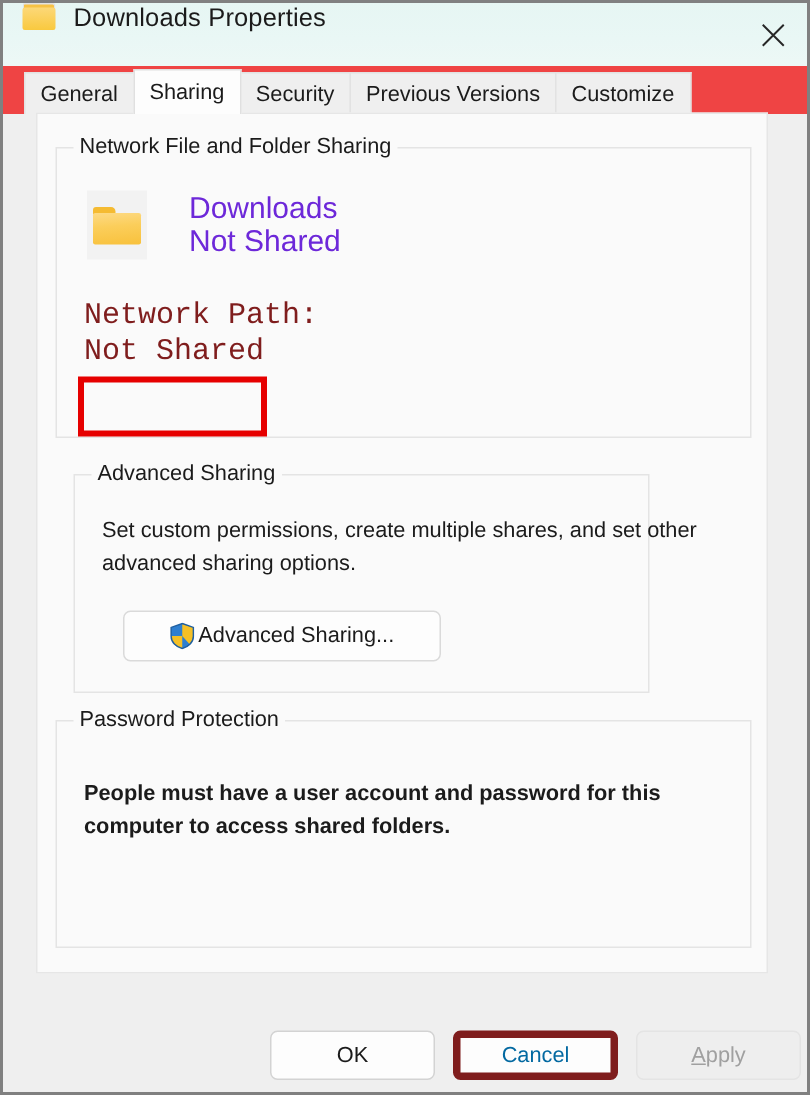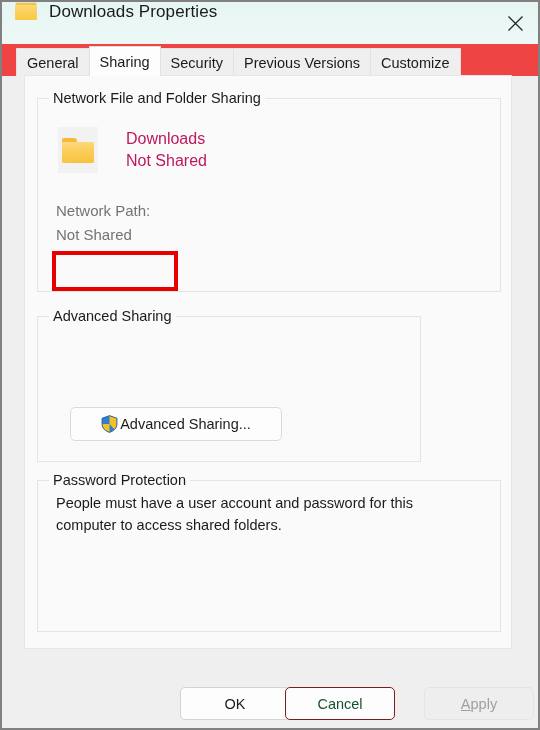--- a/index.html
+++ b/index.html
@@ -133,21 +133,21 @@
     top: -9px;
     left: 11px;
     background: #fafafa;
     padding: 0 4px;
     font-size: 14.5px;
     color: #1b1b1b;
     white-space: nowrap;
   }
 
   #group-network { left: 12px; top: 22px; width: 464px; height: 194px; padding-left: 24px; }
-  #group-advanced { left: 12px; top: 240px; width: 384px; height: 146px; padding-left: 28px; }
+  #group-advanced { left: 24px; top: 240px; width: 384px; height: 146px; padding-left: 28px; }
   #group-password { left: 12px; top: 404px; width: 464px; height: 152px; }
 
   
   .folder-row {
     position: absolute;
     left: 20px;
     top: 28px;
     display: flex;
     align-items: flex-start;
   }
@@ -170,36 +170,37 @@
     left: 4px; top: 15px;
     width: 32px; height: 21px;
     background: linear-gradient(175deg, #fdda85 0%, #fbce5b 42%, #f8c13c 100%);
     border-radius: 1.5px;
   }
   .folder-labels {
     margin-left: 28px;
     padding-top: 1px;
   }
   .folder-labels div {
-    font-size: 16px;
-    color: #be185d;
+    font-size: 20px;
+    color: #6d28d9;
     line-height: 22px;
     white-space: nowrap;
   }
 
   .netpath {
     position: absolute;
     left: 18px;
     top: 100px;
   }
   .netpath div {
-    font-size: 15px;
-    color: #737373;
+    font-size: 20px;
+    color: #7f1d1d;
     line-height: 24px;
     white-space: nowrap;
+    font-family: Liberation Mono, monospace;
   }
 
   
   .annot-box {
     position: absolute;
     left: 14px;
     top: 152px;
     width: 126px;
     height: 40px;
     border: 4px solid #e60000;
@@ -231,21 +232,21 @@
   }
 
   
   .para {
     position: absolute;
     font-size: 14.5px;
     color: #1b1b1b;
     line-height: 22px;
   }
   #adv-text { left: 18px; top: 26px; width: 420px; }
-  #pwd-text1 { left: 18px; top: 11px; width: 420px; }
+  #pwd-text1 { left: 18px; top: 37px; width: 420px; font-weight: bold; }
   #pwd-text2 { left: 18px; top: 88px; width: 420px; }
 
   .link {
     color: #0067c0;
     text-decoration: underline;
     cursor: pointer;
   }
 
   
   .btn-adv {
@@ -287,21 +288,21 @@
     width: 110px;
     height: 33px;
     border-radius: 5px;
     box-sizing: border-box;
     display: flex;
     align-items: center;
     justify-content: center;
     font-size: 14.5px;
   }
   #btn-ok     { left: 178px; background: #fdfdfd; border: 1px solid #d3d3d3; color: #1b1b1b; }
-  #btn-cancel { left: 283px; background: #fdfdfd; border: 1px solid #7f1d1d; color: #14532d; }
+  #btn-cancel { left: 300px; background: #fdfdfd; border: 5px solid #7f1d1d; color: #0369a1; }
   #btn-apply  { left: 422px; background: #eeeeee; border: 1px solid #e4e4e4; color: #a0a0a0; }
   #btn-apply u { text-decoration: underline; }
 </style>
 </head>
 <body>
 
 <div class="window">
 
   <div class="titlebar">
     <div class="title-folder-icon">
@@ -344,20 +345,21 @@
         <div>Network Path:</div>
         <div>Not Shared</div>
       </div>
 
       <div class="annot-box"></div>
     </div>
 
     <div class="group" id="group-advanced">
       <div class="legend">Advanced Sharing</div>
 
+      <div class="para" id="adv-text">Set custom permissions, create multiple shares, and set other advanced sharing options.</div>
 
       <div class="btn-adv">
         <svg class="shield" viewBox="0 0 16 17">
           <path d="M8 0.6 L15 3.1 V8.6 C15 12.4 11.9 15.3 8 16.4 C4.1 15.3 1 12.4 1 8.6 V3.1 Z" fill="#2e7fd0"></path>
           <path d="M8 0.6 L15 3.1 V8.6 C15 10.6 14.1 12.4 12.8 13.8 L8 8.5 Z" fill="#f5c026"></path>
           <path d="M8 16.4 C4.1 15.3 1 12.4 1 8.6 V8.5 L8 8.5 Z" fill="#f5c026"></path>
           <path d="M8 0.6 L15 3.1 V8.6 C15 12.4 11.9 15.3 8 16.4 C4.1 15.3 1 12.4 1 8.6 V3.1 Z" fill="none" stroke="#1f5fa0" stroke-width="0.9"></path>
         </svg>
         <span>Advanced Sharing...</span>
       </div>

